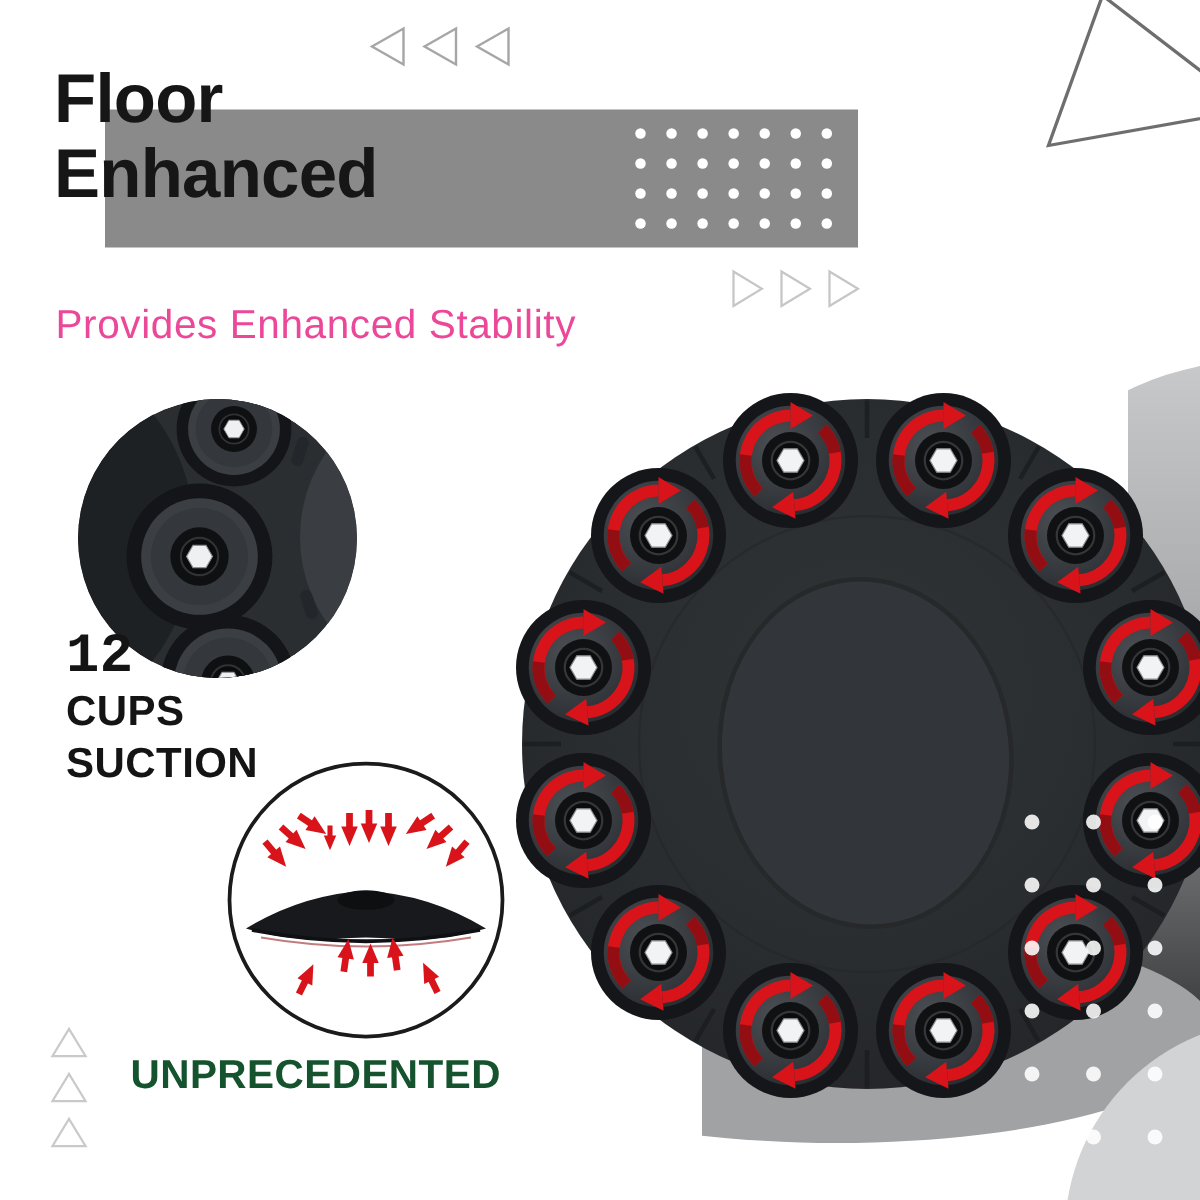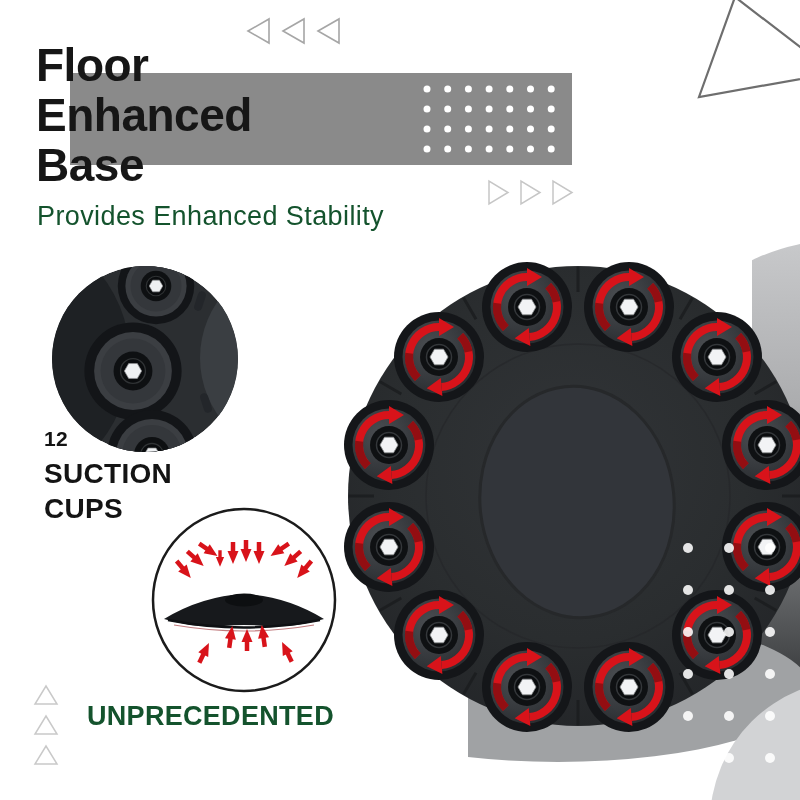--- a/index.html
+++ b/index.html
@@ -4,24 +4,24 @@
 <style>
   html,body{margin:0;padding:0;background:#fff;}
   #canvas{position:relative;width:800px;height:800px;background:#ffffff;overflow:hidden;
           font-family:"Liberation Sans",sans-serif;}
   .abs{position:absolute;}
   #banner{left:70px;top:73px;width:502px;height:92px;background:#8a8a8a;}
   #banner-dots{left:70px;top:73px;width:502px;height:92px;}
   #deco-svg,#product-svg,#product-dots{left:0;top:0;width:800px;height:800px;}
   #title{left:36px;top:40px;color:#161616;font-size:46px;line-height:50px;font-weight:700;
          letter-spacing:-0.5px;z-index:5;}
-  #subtitle{left:37px;top:201px;color:#14532d;font-size:27px;font-weight:500;letter-spacing:0.4px;z-index:5;}
+  #subtitle{left:37px;top:201px;color:#ec4899;font-size:27px;font-weight:500;letter-spacing:0.4px;z-index:5;}
   #suction-callout{left:44px;top:421px;color:#141414;font-size:28px;font-weight:700;line-height:35px;
          letter-spacing:0.3px;z-index:6;}
-  #suction-callout .num{font-size:21px;}
+  #suction-callout .num{font-size:37px;font-family:Liberation Mono, monospace;}
   #grip-callout{left:87px;top:698px;color:#14532d;font-size:27px;font-weight:700;line-height:37px;
          letter-spacing:0.3px;z-index:6;}
   #inset-cups{left:50px;top:263px;width:190px;height:190px;z-index:4;}
   #inset-grip{left:149px;top:505px;width:190px;height:190px;z-index:4;}
   .blk{display:block;}
 </style>
 </head>
 <body>
 
 <div id="canvas">
@@ -236,27 +236,26 @@
       <use href="#arrowUp" transform="translate(98,133)"></use>
       <use href="#arrowUp" transform="translate(114,129) rotate(-8)"></use>
       <use href="#arrowUp" transform="translate(56,146) rotate(26)"></use>
       <use href="#arrowUp" transform="translate(137,145) rotate(-26)"></use>
     </g>
   </svg>
 
   <div id="title" class="abs">
     <span class="blk">Floor</span>
     <span class="blk">Enhanced</span>
-    <span class="blk">Base</span>
   </div>
   <div id="subtitle" class="abs">Provides Enhanced Stability</div>
 
   <div id="suction-callout" class="abs">
     <span class="blk num">12</span>
+    <span class="blk">CUPS</span>
     <span class="blk">SUCTION</span>
-    <span class="blk">CUPS</span>
   </div>
 
   <div id="grip-callout" class="abs">
     <span class="blk">UNPRECEDENTED</span>
   </div>
 
 </div>
 
 </body></html>

